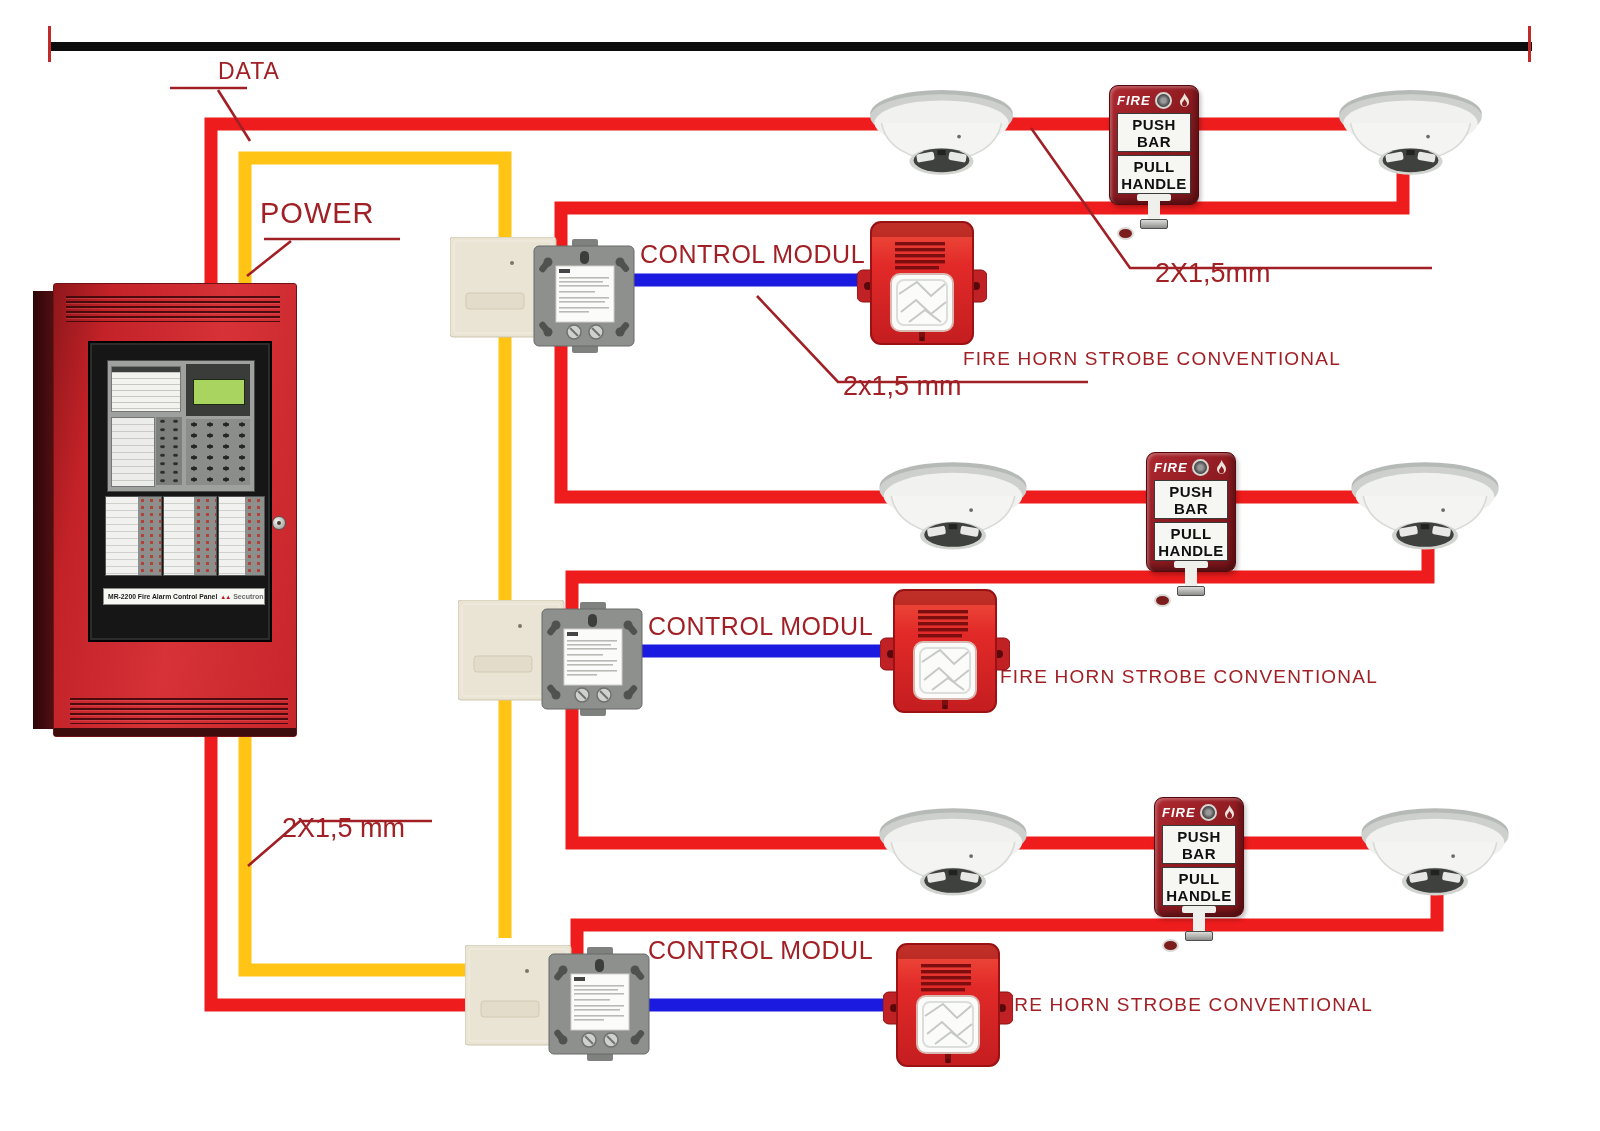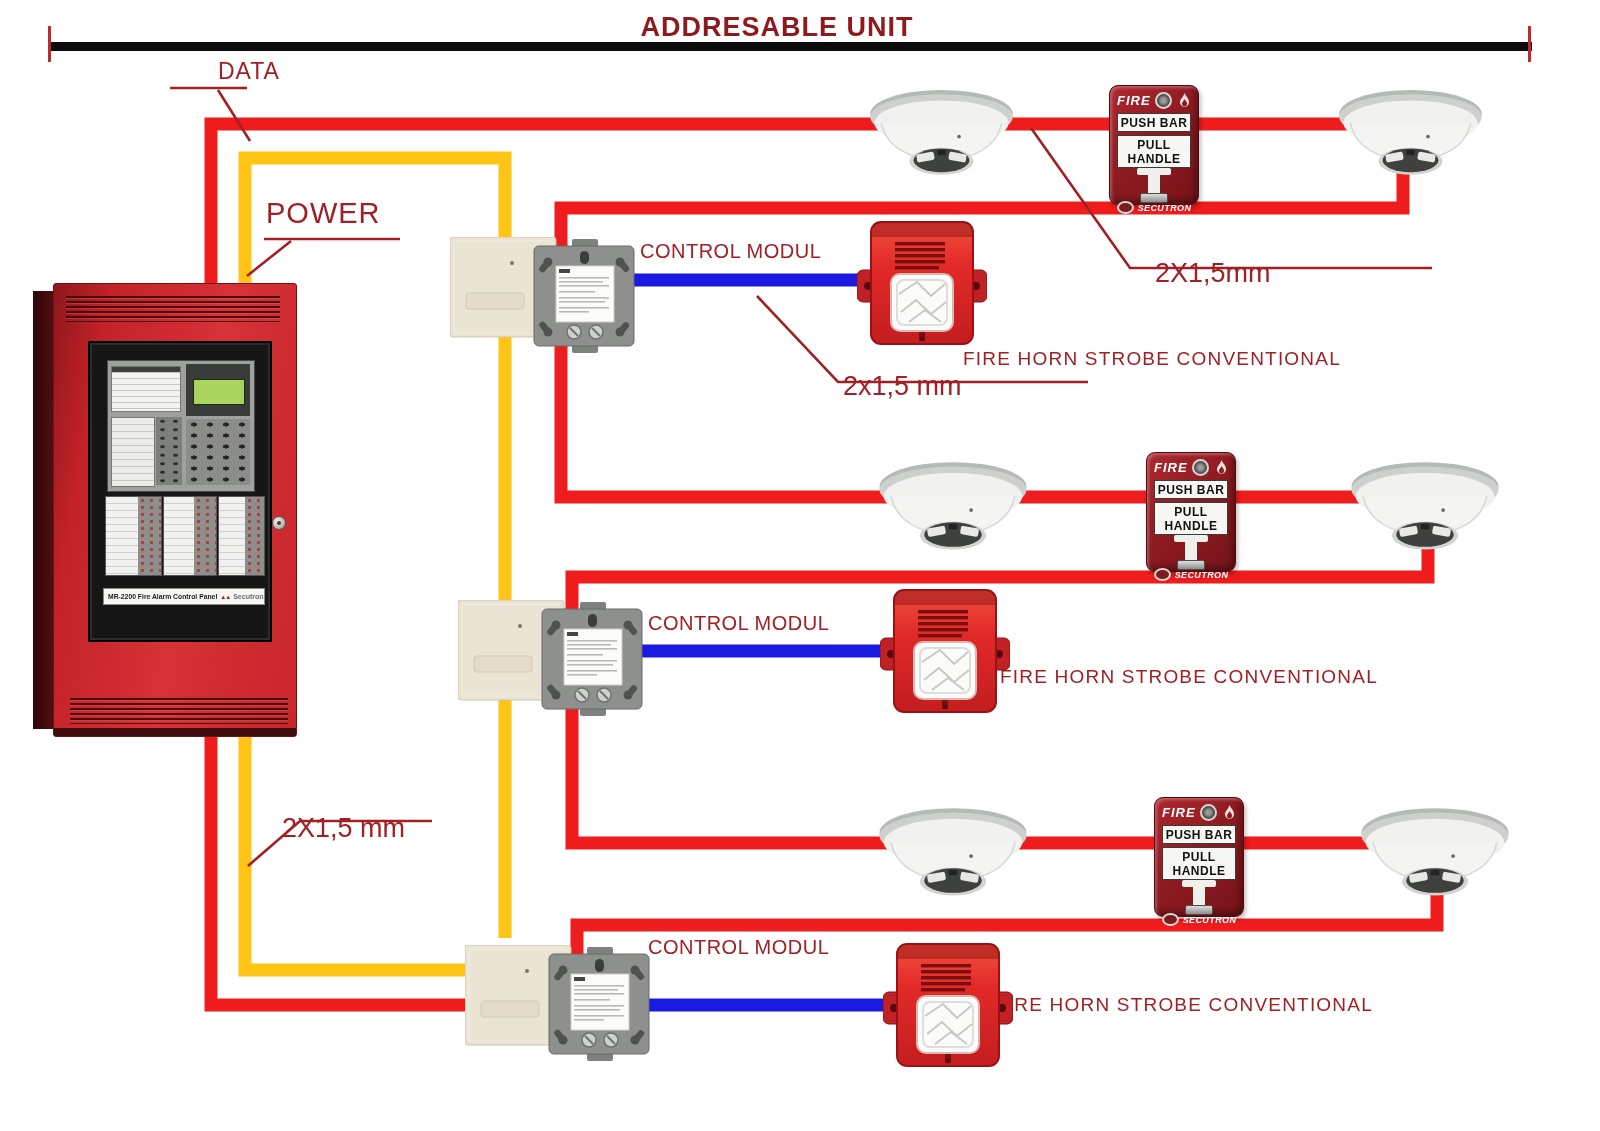--- a/index.html
+++ b/index.html
@@ -12,36 +12,36 @@
   .wire-data{stroke:var(--wire-data,#ee1c1c);stroke-width:13;}
   .wire-power{stroke:var(--wire-power,#ffc414);stroke-width:13;}
   .wire-signal{stroke:var(--wire-signal,#1a1ae0);stroke-width:13;}
   .leader{stroke:var(--label-text,#a02025);stroke-width:2.6;fill:none;}
   
   .lbl{position:absolute;color:var(--label-text,#a02025);white-space:nowrap;}
   .title{font-size:27px;font-weight:bold;letter-spacing:1px;color:var(--title-text,#8e1a1d);
          width:330px;text-align:center;}
   .lbl-data{font-size:23px;letter-spacing:1px;margin-left:48px;}
   .lbl-power{font-size:29px;letter-spacing:1px;}
-  .lbl-cm{font-size:20px;letter-spacing:.5px;}
+  .lbl-cm{font-size:25px;letter-spacing:.5px;}
   .lbl-fh{font-size:19px;letter-spacing:1.2px;}
   .lbl-gauge{font-size:27px;margin-top:28px;}
   
   .dimbar{background:#0c0c0c;height:9px;}
   .dimtick{background:#c22a2a;width:3px;height:36px;}
   
   .ps{position:absolute;width:88px;height:118px;border-radius:9px;border:1px solid #56090d;
       background:linear-gradient(135deg,#b02830 0%,#8e1b21 45%,#771419 100%);
       box-shadow:inset 2px 2px 3px rgba(255,255,255,.28),inset -3px -4px 6px rgba(0,0,0,.35),2px 3px 4px rgba(0,0,0,.25);}
   .ps-top{display:flex;align-items:center;gap:4px;padding:6px 7px 1px;}
   .ps-fire{color:#fff;font-weight:bold;font-style:italic;font-size:13px;letter-spacing:1px;}
   .ps-emblem{width:13px;height:13px;border-radius:50%;border:2px solid #d6d6d3;
              background:radial-gradient(circle,#999 25%,#333 75%);flex:none;}
   .ps-flame{margin-left:auto;flex:none;}
-  .ps-strip{background:#f6f6f3;color:#101010;font-weight:bold;font-size:12px;text-align:center;
+  .ps-strip{background:#f6f6f3;color:#101010;font-weight:bold;font-size:15px;text-align:center;
             margin:3px 7px 0;padding:2px 0 1px;border:1px solid #3a3a3a;letter-spacing:.5px;}
   .ps-handle{position:relative;height:33px;}
   .ps-shoulder{position:absolute;left:50%;transform:translateX(-50%);top:0;width:34px;height:7px;
                background:#efefec;border-radius:2px;}
   .ps-stem{position:absolute;left:50%;transform:translateX(-50%);top:4px;width:12px;height:21px;background:#efefec;}
   .ps-bracket{position:absolute;left:50%;transform:translateX(-50%);top:25px;width:26px;height:8px;
               background:linear-gradient(#dcdcda,#8e8e8c);border:1px solid #4e4e4c;border-radius:2px;}
   .ps-bottom{display:flex;align-items:center;justify-content:center;gap:4px;}
   .ps-badge{width:13px;height:9px;border-radius:50%;border:2px solid #d9d9d6;background:#7c1d1d;flex:none;}
   .ps-brand{color:#fff;font-weight:bold;font-style:italic;font-size:9px;letter-spacing:.4px;}
@@ -190,25 +190,24 @@
     <polyline class="leader" points="291,241 247,276"></polyline>
     <polyline class="leader" points="1031,128 1130,268 1432,268"></polyline>
     <polyline class="leader" points="757,296 838,382 1088,382"></polyline>
     <polyline class="leader" points="248,866 300,821 432,821"></polyline>
   </svg>
 
   
   <div class="abs dimbar" style="left:50px;top:42px;width:1482px;"></div>
   <div class="abs dimtick" style="left:48px;top:26px;"></div>
   <div class="abs dimtick" style="left:1528px;top:26px;"></div>
-  <div class="lbl title" style="left:612px;top:12px;">ADDRESABLE UNIT</div>
 
   
   <div class="lbl lbl-data" style="left:170px;top:58px;">DATA</div>
-  <div class="lbl lbl-power" style="left:266px;top:197px;">POWER</div>
+  <div class="lbl lbl-power" style="left:260px;top:197px;">POWER</div>
   <div class="lbl lbl-cm" style="left:640px;top:240px;">CONTROL MODUL</div>
   <div class="lbl lbl-cm" style="left:648px;top:612px;">CONTROL MODUL</div>
   <div class="lbl lbl-cm" style="left:648px;top:936px;">CONTROL MODUL</div>
   <div class="lbl lbl-gauge" style="left:1155px;top:230px;">2X1,5mm</div>
   <div class="lbl lbl-gauge" style="left:843px;top:343px;">2x1,5 mm</div>
   <div class="lbl lbl-gauge" style="left:282px;top:785px;">2X1,5 mm</div>
   <div class="lbl lbl-fh" style="left:963px;top:348px;">FIRE HORN STROBE CONVENTIONAL</div>
   <div class="lbl lbl-fh" style="left:1000px;top:666px;">FIRE HORN STROBE CONVENTIONAL</div>
   <div class="lbl lbl-fh" style="left:995px;top:994px;">FIRE HORN STROBE CONVENTIONAL</div>
 

